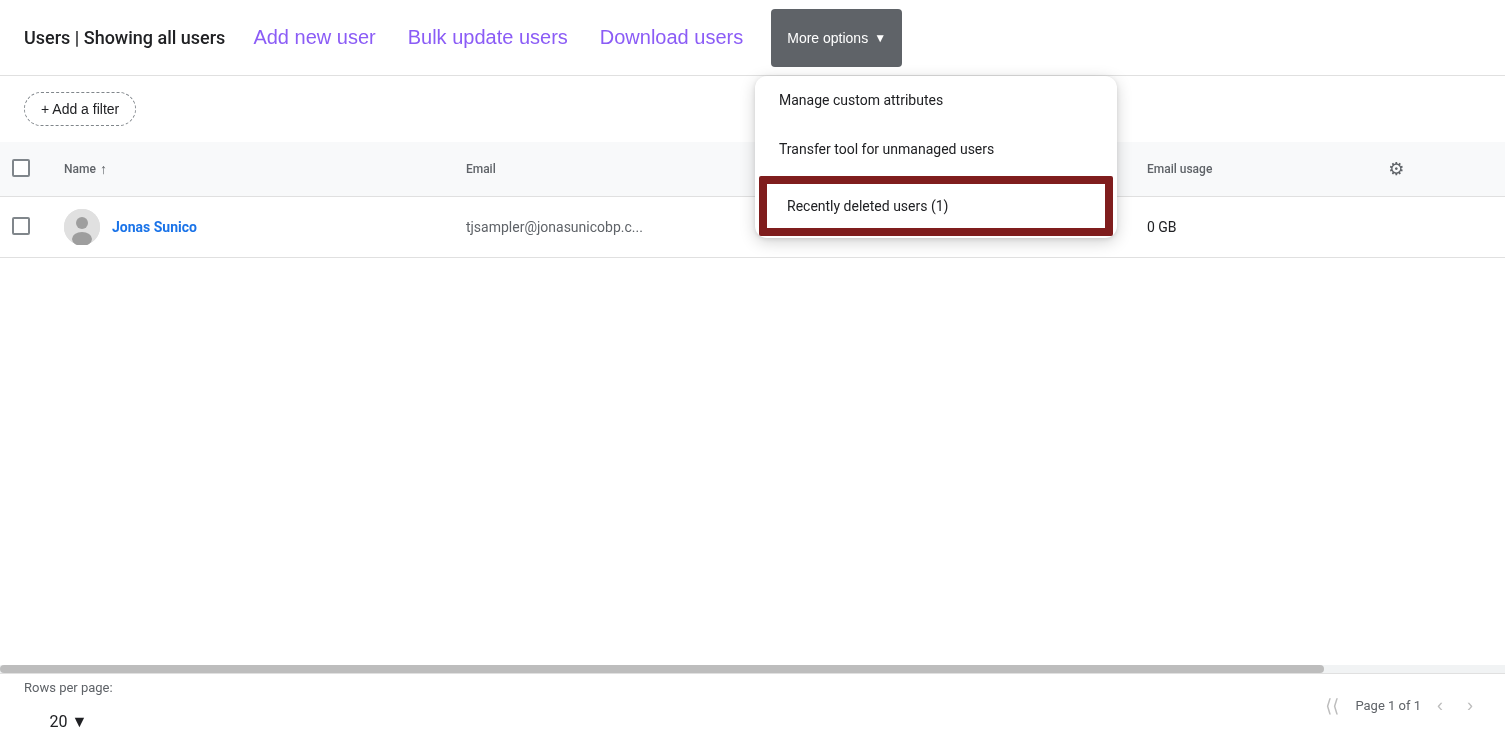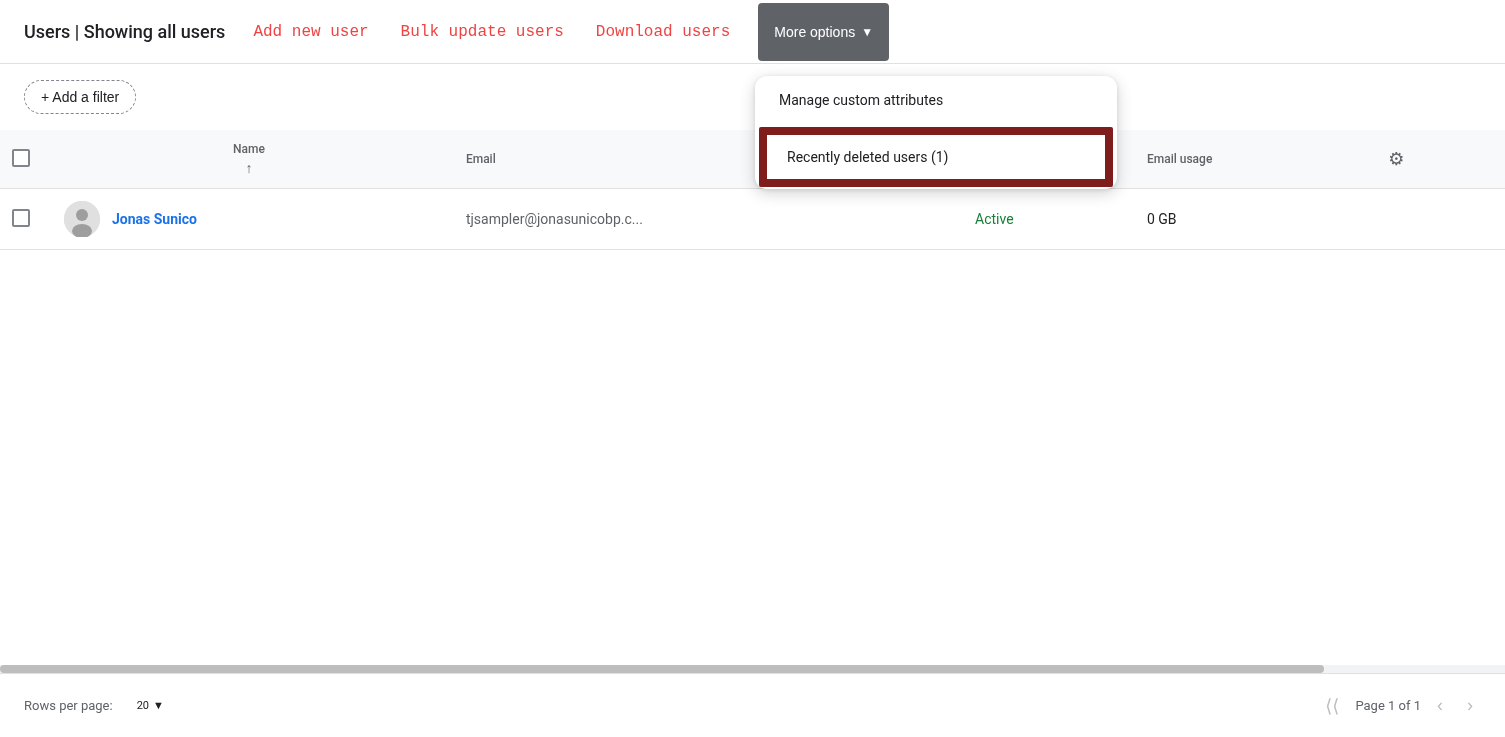--- a/index.html
+++ b/index.html
@@ -12,40 +12,39 @@
       width: 1505px;
       overflow: hidden;
       position: relative;
     }
 
     
     .header {
       display: flex;
       align-items: center;
       padding: 0 24px;
-      height: 64px;
+      height: 76px;
       border-bottom: 1px solid #e0e0e0;
       gap: 24px;
     }
     .header-title {
       font-size: 18px;
       font-weight: 500;
       color: #202124;
       white-space: nowrap;
     }
     .header-action-btn {
       background: none;
       border: none;
-      color: #ef4444;
-      font-size: 16px;
+      color: #8b5cf6;
+      font-size: 20px;
       font-weight: 500;
       cursor: pointer;
       padding: 8px 4px;
       white-space: nowrap;
-      font-family: Liberation Mono, monospace;
     }
 
     .more-options-btn {
       display: flex;
       align-items: center;
       gap: 6px;
       background: #5f6368;
       color: #fff;
       border: none;
       border-radius: 4px;
@@ -101,21 +100,20 @@
     }
     thead th:first-child {
       width: 48px;
       padding: 12px 12px;
     }
     .th-name {
       display: flex;
       align-items: center;
       gap: 4px;
       cursor: pointer;
-      flex-direction: column;
     }
     .sort-icon {
       font-size: 14px;
       color: #5f6368;
     }
     tbody tr {
       border-bottom: 1px solid #e0e0e0;
     }
     td {
       padding: 12px 16px;
@@ -211,30 +209,31 @@
       border-top: 1px solid #e0e0e0;
       display: flex;
       align-items: center;
       justify-content: space-between;
       padding: 0 24px;
       background: #fff;
     }
     .rows-per-page {
       display: flex;
       align-items: center;
-      gap: 24px;
+      gap: 17px;
       font-size: 13px;
       color: #5f6368;
+      flex-direction: column;
     }
     .rows-select {
       display: flex;
       align-items: center;
       gap: 4px;
       cursor: pointer;
-      font-size: 11px;
+      font-size: 16px;
       color: #202124;
     }
     .pagination {
       display: flex;
       align-items: center;
       gap: 8px;
       font-size: 13px;
       color: #5f6368;
     }
     .page-btn {
@@ -338,20 +337,21 @@
   </table>
 </div>
 
 <div class="scrollbar-track">
   <div class="scrollbar-thumb"></div>
 </div>
 
 <div class="dropdown-overlay">
   <div class="dropdown-menu">
     <div class="dropdown-item">Manage custom attributes</div>
+    <div class="dropdown-item">Transfer tool for unmanaged users</div>
     <div class="dropdown-item highlighted">Recently deleted users (1)</div>
   </div>
 </div>
 
 <div class="footer">
   <div class="rows-per-page">
     <span>Rows per page:</span>
     <div class="rows-select">
       <span>20</span>
       <span>▼</span>

